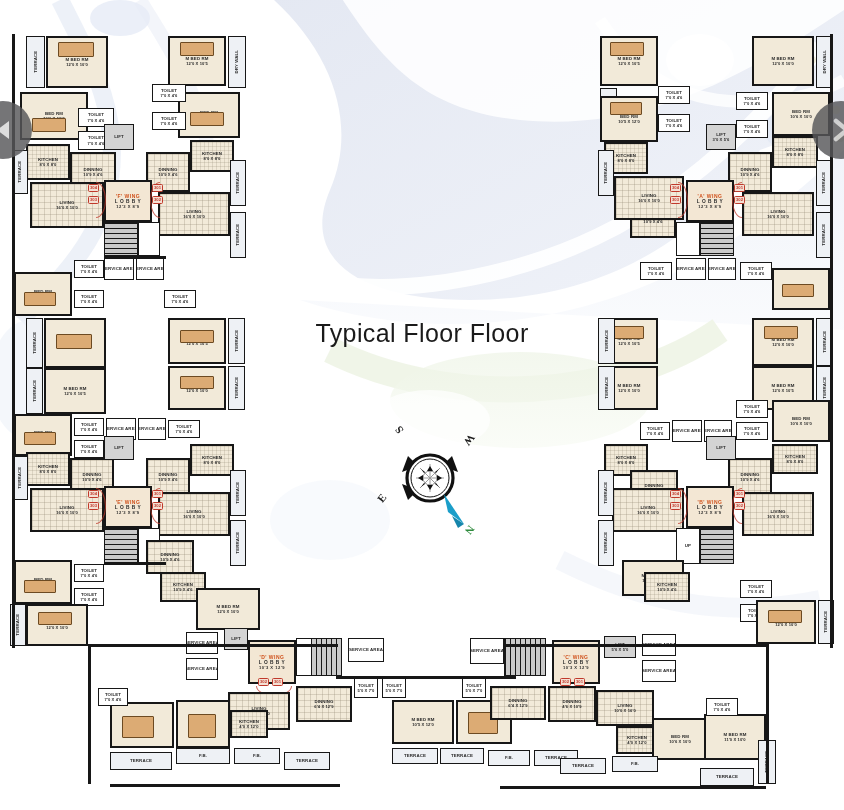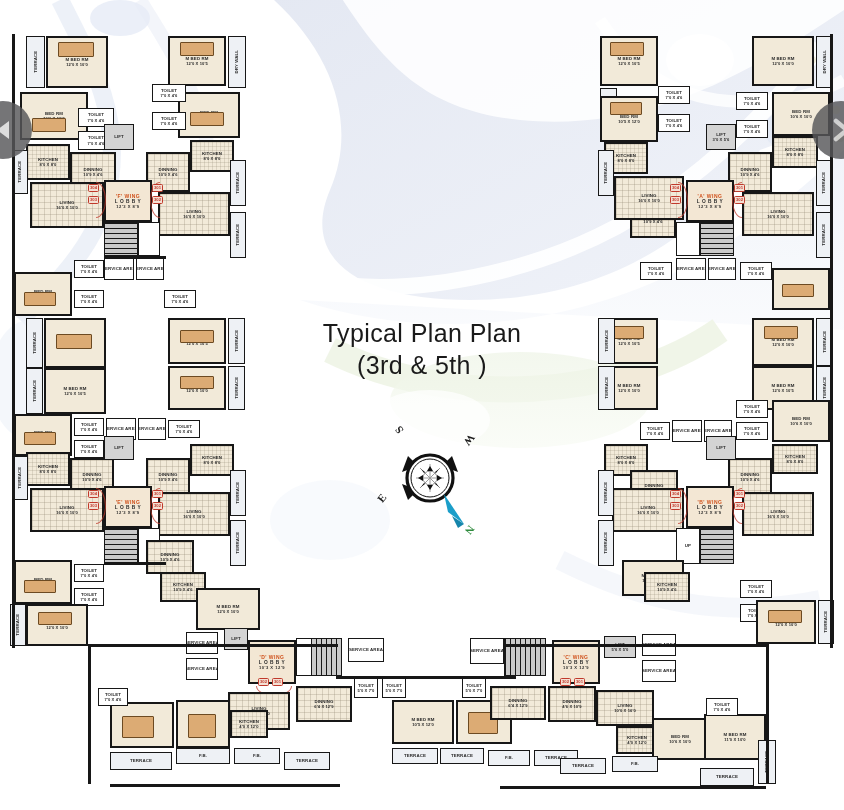--- a/index.html
+++ b/index.html
@@ -762,22 +762,21 @@
     <div class="wall" style="left:336px;top:676px;width:180px;height:3px"></div>
     <div class="wall" style="left:506px;top:644px;width:260px;height:3px"></div>
     <div class="wall" style="left:766px;top:644px;width:3px;height:140px"></div>
     <div class="wall" style="left:110px;top:784px;width:230px;height:3px"></div>
     <div class="wall" style="left:500px;top:786px;width:266px;height:3px"></div>
     <div class="wall" style="left:12px;top:34px;width:3px;height:614px"></div>
     <div class="wall" style="left:830px;top:34px;width:3px;height:614px"></div>
   </div>
 
   <div id="title-block">
-    <div id="title-line1">Typical Plan Plan</div>
-    <div id="title-line2">(3rd &amp; 5th )</div>
+    <div id="title-line1">Typical Floor Floor</div>
   </div>
 
   <div id="compass">
     <svg width="116" height="122" viewBox="0 0 116 122">
 
       <polygon points="36,36 46,46 30,52" fill="#111"></polygon>
       <polygon points="80,36 70,46 86,52" fill="#111"></polygon>
       <polygon points="36,80 46,70 30,64" fill="#111"></polygon>
       <circle cx="58" cy="58" r="23" fill="#fff" stroke="#111" stroke-width="3.2"></circle>
       <circle cx="58" cy="58" r="19" fill="none" stroke="#111" stroke-width="1"></circle>

